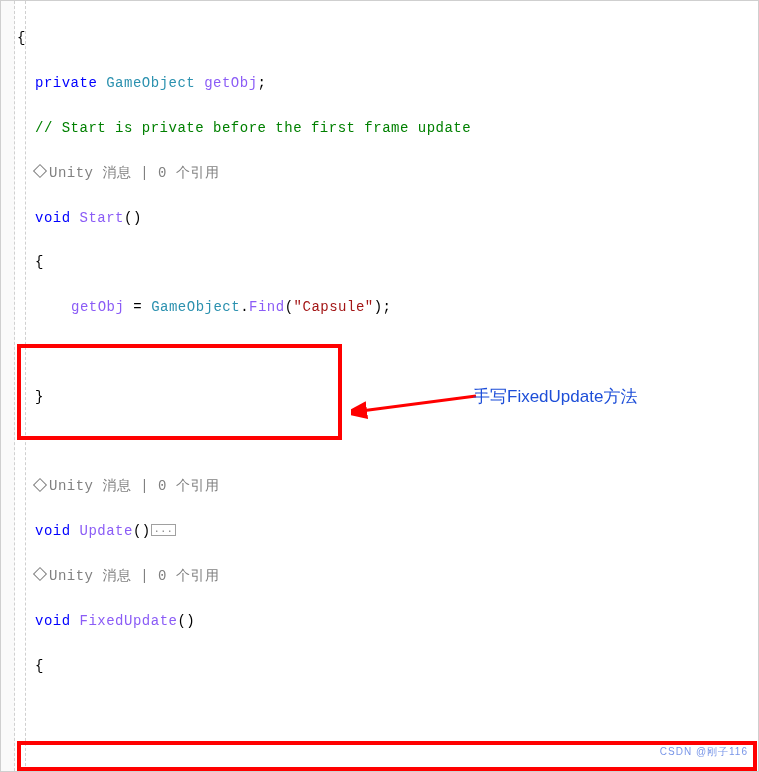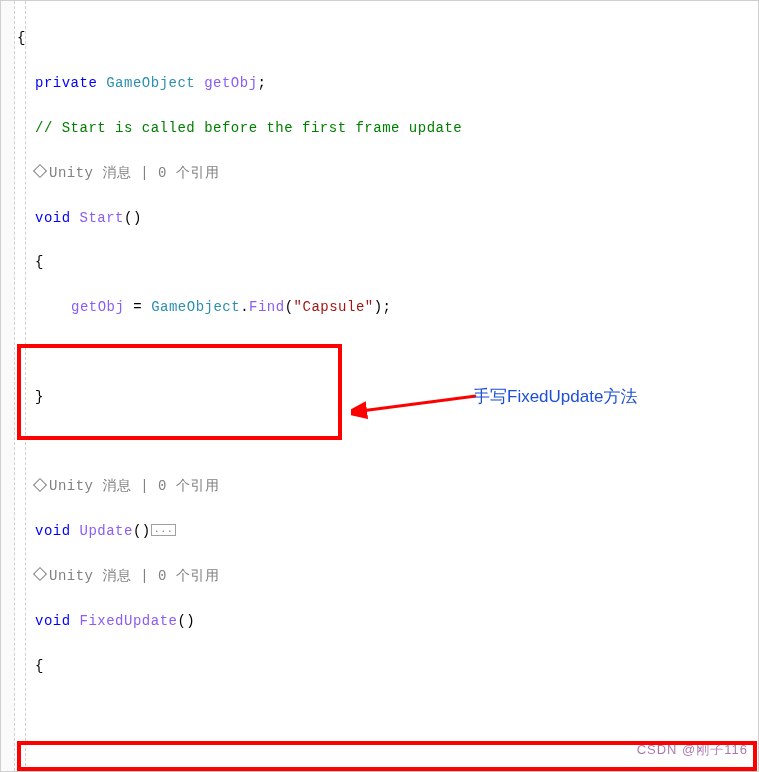--- a/index.html
+++ b/index.html
@@ -105,38 +105,38 @@
       color: #1d4ed8;
       font-size: 17px;
       font-family: 'Microsoft YaHei', sans-serif;
       z-index: 6;
       letter-spacing: 0;
     }
     .watermark {
       position: absolute;
       right: 10px;
       bottom: 12px;
-      color: #701a75;
-      font-size: 13px;
+      color: #1d4ed8;
+      font-size: 10px;
       font-family: sans-serif;
       letter-spacing: 1px;
       opacity: 0.6;
     }
     .punc { color: #000; }
   </style>
 </head>
 <body>
 
 <div class="gutter"></div>
 <div class="guide-1"></div>
 
 <div class="code-area">
 <div class="line indent0"><span class="punc">{</span></div>
 <div class="line indent1"><span class="kw">private</span> <span class="type">GameObject</span> <span class="ident">getObj</span><span class="punc">;</span></div>
-<div class="line indent1"><span class="comment">// Start is called before the first frame update</span></div>
+<div class="line indent1"><span class="comment">// Start is private before the first frame update</span></div>
 <div class="line indent1"><span class="cube-icon"></span><span class="gray">Unity 消息 | 0 个引用</span></div>
 <div class="line indent1"><span class="kw">void</span> <span class="ident">Start</span><span class="punc">()</span></div>
 <div class="line indent1"><span class="punc">{</span></div>
 <div class="line indent2"><span class="ident">getObj</span><span class="punc"> = </span><span class="type">GameObject</span><span class="punc">.</span><span class="ident">Find</span>(<span class="str">"Capsule"</span>)<span class="punc">;</span></div>
 <div class="line"></div>
 <div class="line indent1"><span class="punc">}</span></div>
 <div class="line"></div>
 <div class="line indent1"><span class="cube-icon"></span><span class="gray">Unity 消息 | 0 个引用</span></div>
 <div class="line indent1"><span class="kw">void</span> <span class="ident">Update</span><span class="punc">()</span><span class="fold">...</span></div>
 <div class="line indent1"><span class="cube-icon"></span><span class="gray">Unity 消息 | 0 个引用</span></div>

